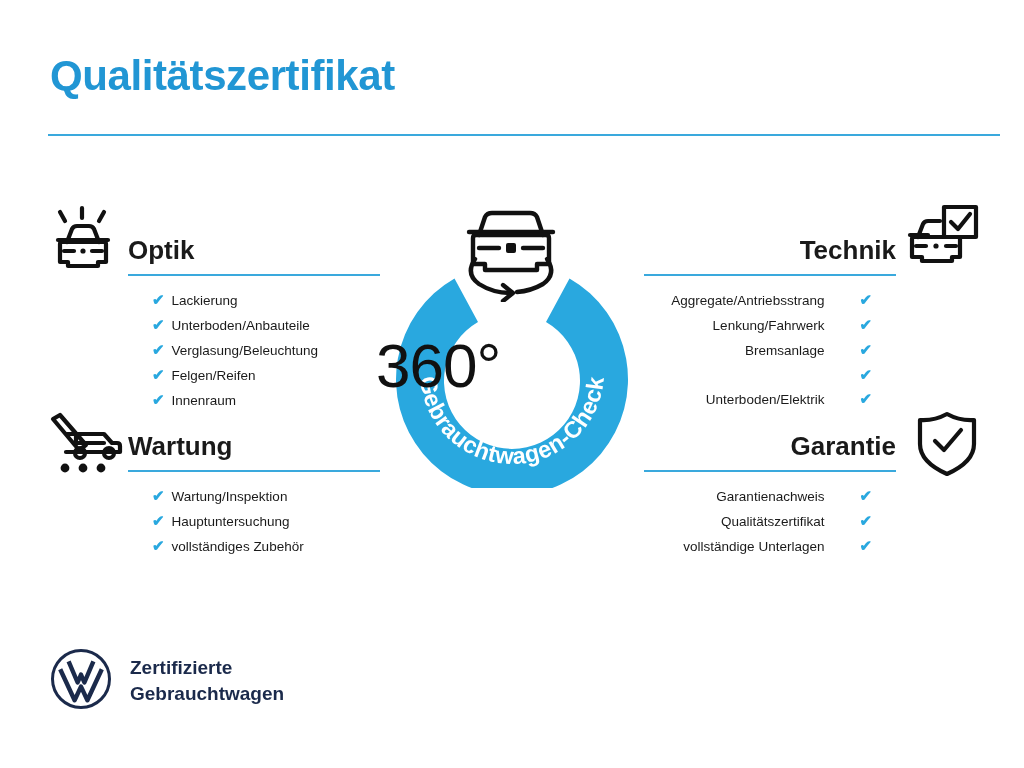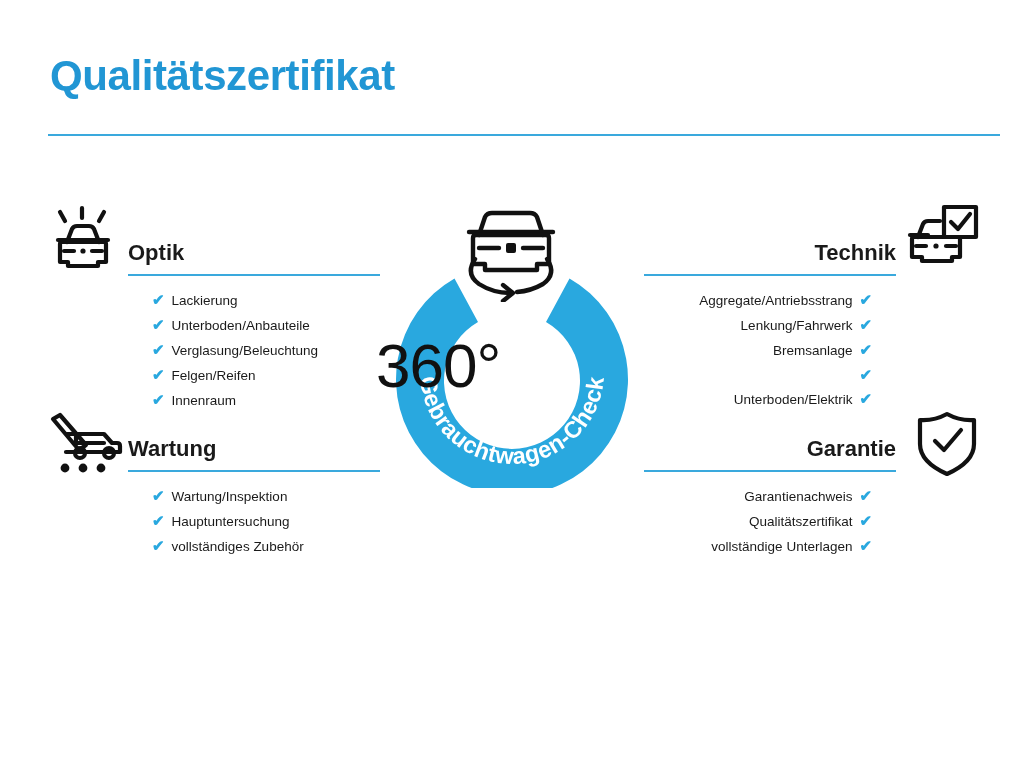--- a/index.html
+++ b/index.html
@@ -46,21 +46,21 @@
   }
 
   .sec-head {
     position: relative;
     height: 44px;
   }
 
   .sec-title {
     position: absolute;
     bottom: 10px;
-    font-size: 22px;
+    font-size: 26px;
     font-weight: bold;
     color: #1a1a1a;
     white-space: nowrap;
   }
 
   .sec-rule {
     position: absolute;
     left: 0;
     right: 0;
     bottom: 0;
@@ -91,21 +91,21 @@
 
   
   .sec-left .sec-title { left: 0; }
   .sec-left .sec-list { padding-left: 24px; }
   .sec-left .sec-list li { justify-content: flex-start; }
   .sec-left .check { margin-right: 7px; }
 
   
   .sec-right .sec-title { right: 0; }
   .sec-right .sec-list { padding-right: 24px; }
-  .sec-right .sec-list li { justify-content: flex-end; }
+  .sec-right .sec-list li { justify-content: flex-end; gap: 28px; }
   .sec-right .check { margin-left: 7px; }
 
   
   #sec-optik    { left: 128px; top: 232px;  width: 252px; }
   #sec-wartung  { left: 128px; top: 428px;  width: 252px; }
   #sec-technik  { left: 644px; top: 232px;  width: 252px; text-align: center; }
   #sec-garantie { left: 644px; top: 428px;  width: 252px; }
 
   
   .sec-icon { position: absolute; }
@@ -362,14 +362,30 @@
       <rect x="51" y="45" width="10" height="10" rx="2" fill="#111" stroke="none"></rect>
 
       <path d="M20 61 Q10 76 24 86 Q38 95 56 95"></path>
 
       <path d="M48 87 L58 95 L48 103"></path>
 
       <path d="M92 61 Q102 76 88 86 Q76 93 62 94"></path>
     </svg>
   </div>
 
+  <div id="footer">
+    <span>
+      <svg width="62" height="62" viewBox="0 0 62 62" fill="none" stroke="#1b2a4b" stroke-width="3">
+        <circle cx="31" cy="31" r="28.5"></circle>
+        <path d="M31 9.5 L38.2 26.5 L43.6 13.6
+                 M31 9.5 L23.8 26.5 L18.4 13.6" stroke-width="0" fill="none"></path>
+
+        <path d="M18.6 13.4 L27.6 34.5 L31 26.6 L34.4 34.5 L43.4 13.4" stroke-width="4.4" stroke-linejoin="round"></path>
+        <path d="M10.2 21.2 L24.6 52.2 L31 38.6 L37.4 52.2 L51.8 21.2" stroke-width="4.4" stroke-linejoin="round"></path>
+      </svg>
+    </span>
+    <span id="footer-text">
+      <span>Zertifizierte</span><br>
+      <span>Gebrauchtwagen</span>
+    </span>
+  </div>
 
 </div>
 
 </body></html>

